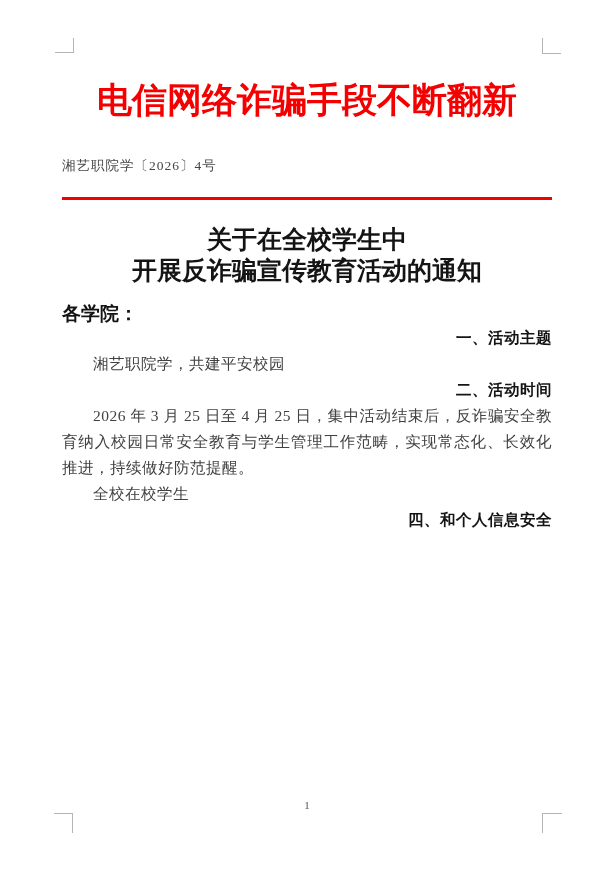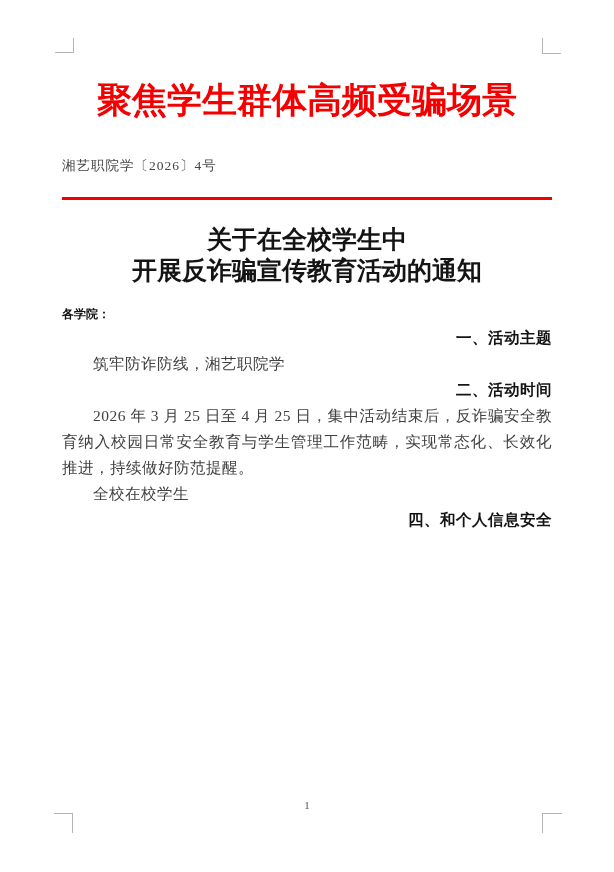--- a/index.html
+++ b/index.html
@@ -55,21 +55,21 @@
     margin:24px 0 0 0;
     font-size:25px;line-height:31px;
     font-weight:bold;
     color:var(--heading-text);
     text-align:center;
     font-family:"Liberation Sans","DejaVu Sans",sans-serif;
   }
   .doc-title .line{display:block;}
   .salutation{
     margin:17px 0 0 0;
-    font-size:12px;line-height:22px;
+    font-size:19px;line-height:22px;
     font-weight:bold;
     color:var(--heading-text);
     font-family:Liberation Sans, sans-serif;
   }
   .body-para{
     margin:0;
     font-size:15.5px;line-height:26px;
     letter-spacing:0.5px;
     color:var(--body-text);
     text-align:justify;
@@ -104,36 +104,36 @@
 
 <div class="page">
 
   <div class="crop tl"></div>
   <div class="crop tr"></div>
   <div class="crop bl"></div>
   <div class="crop br"></div>
 
   <div class="content">
 
-    <h1 class="org-title">聚焦学生群体高频受骗场景</h1>
+    <h1 class="org-title">电信网络诈骗手段不断翻新</h1>
 
     <div class="doc-number">湘艺职院学〔2026〕4号</div>
 
     <div class="red-divider"></div>
 
     <h2 class="doc-title">
       <span class="line">关于在全校学生中</span>
       <span class="line">开展反诈骗宣传教育活动的通知</span>
     </h2>
 
     <p class="salutation">各学院：</p>
 
 
     <p class="sec-heading indent-2">一、活动主题</p>
-    <p class="body-para indent-2">筑牢防诈防线，湘艺职院学</p>
+    <p class="body-para indent-2">湘艺职院学，共建平安校园</p>
 
     <p class="sec-heading indent-2">二、活动时间</p>
     <p class="body-para indent-2">2026 年 3 月 25 日至 4 月 25 日，集中活动结束后，反诈骗安全教育纳入校园日常安全教育与学生管理工作范畴，实现常态化、长效化推进，持续做好防范提醒。</p>
 
     <p class="body-para indent-2">全校在校学生</p>
 
     <p class="sec-heading indent-1">四、和个人信息安全</p>
 
 
   </div>

